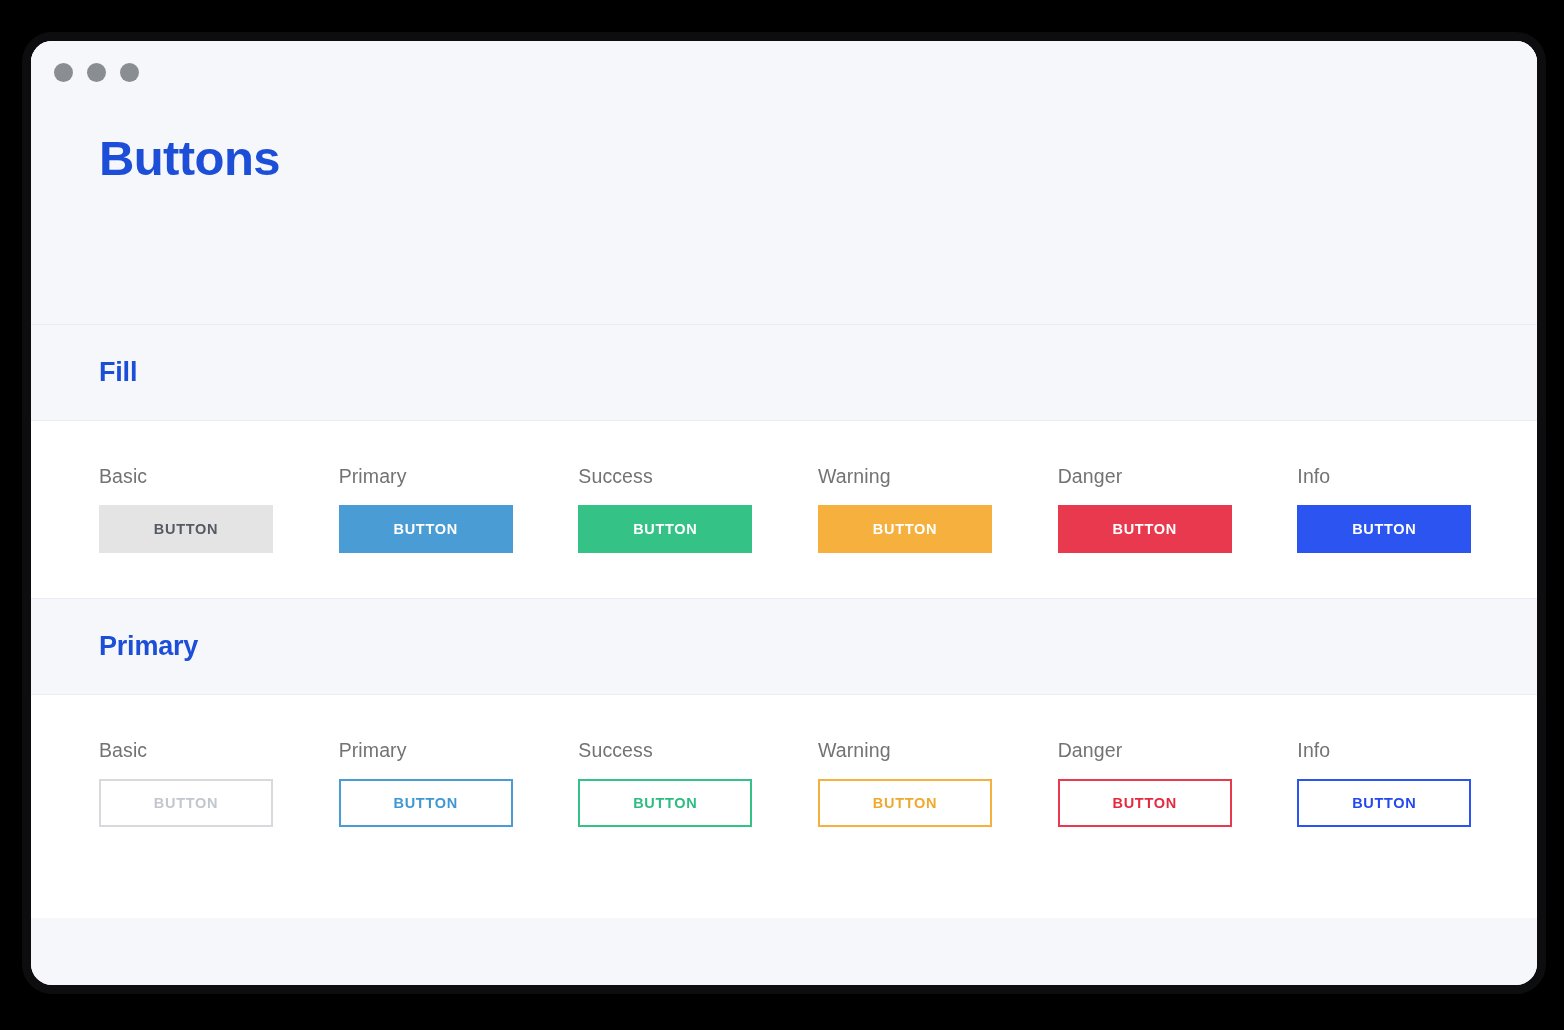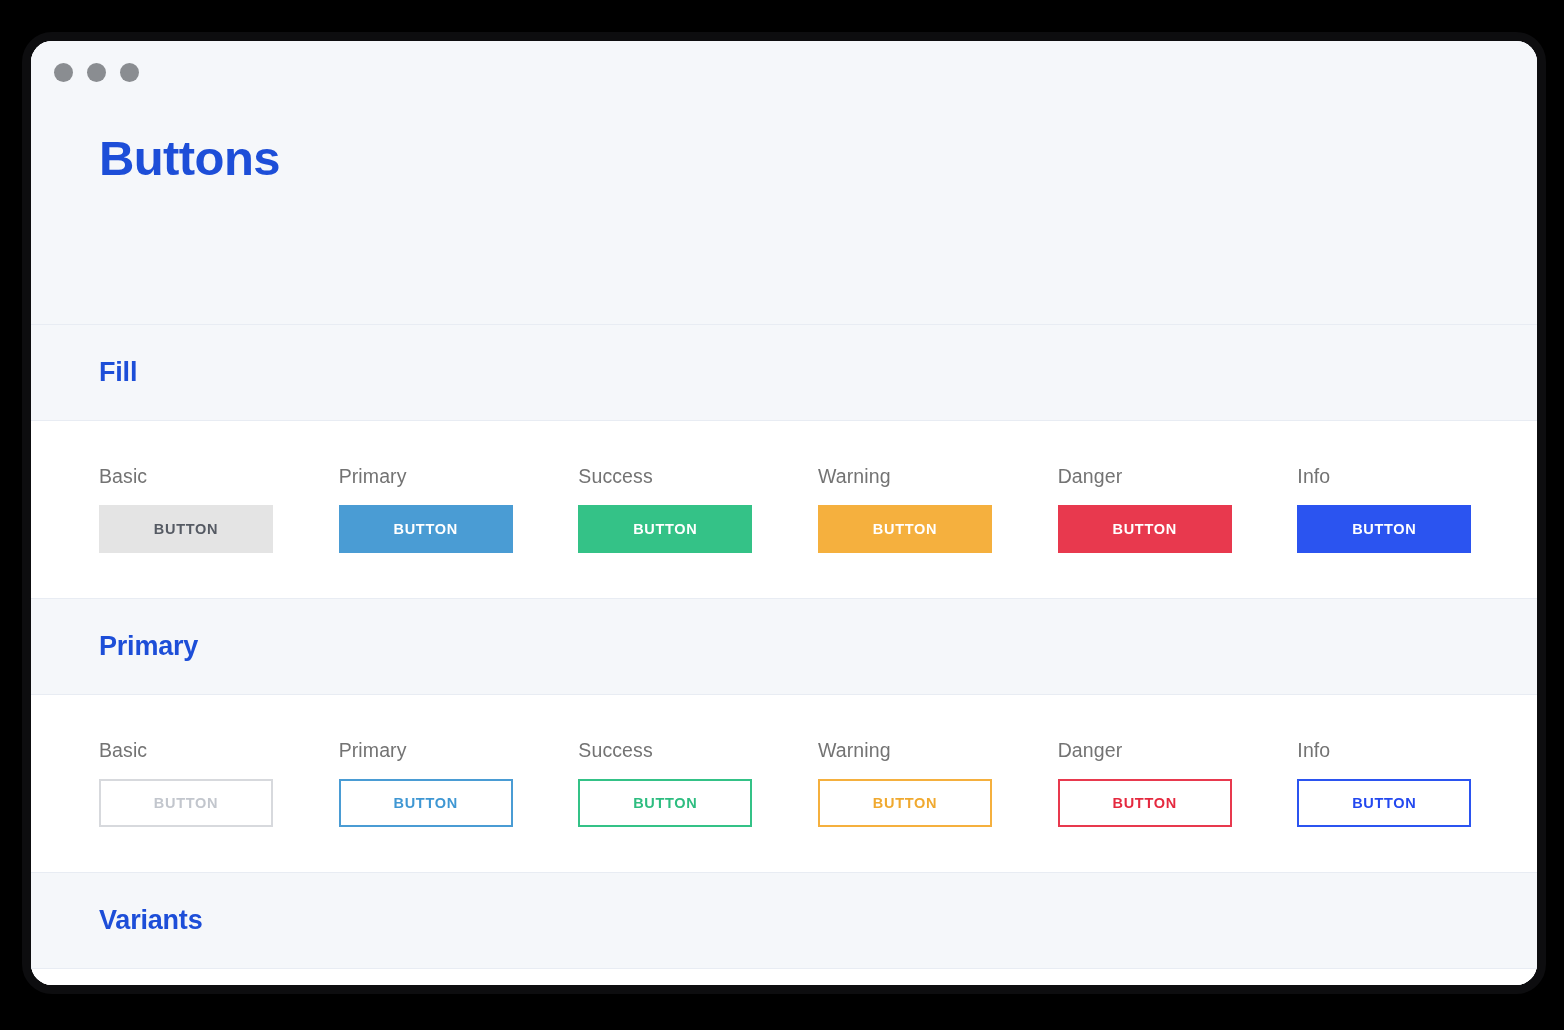--- a/index.html
+++ b/index.html
@@ -210,19 +210,16 @@
           <div class="btn-label">Danger</div>
           <button class="btn out-danger">BUTTON</button>
         </div>
         <div class="btn-cell">
           <div class="btn-label">Info</div>
           <button class="btn out-info">BUTTON</button>
         </div>
       </div>
     </div>
 
-    <div class="section-header">
-      <h2>Variants</h2>
-    </div>
     <div id="tail"></div>
 
   </div>
 </div>
 
 </body></html>

